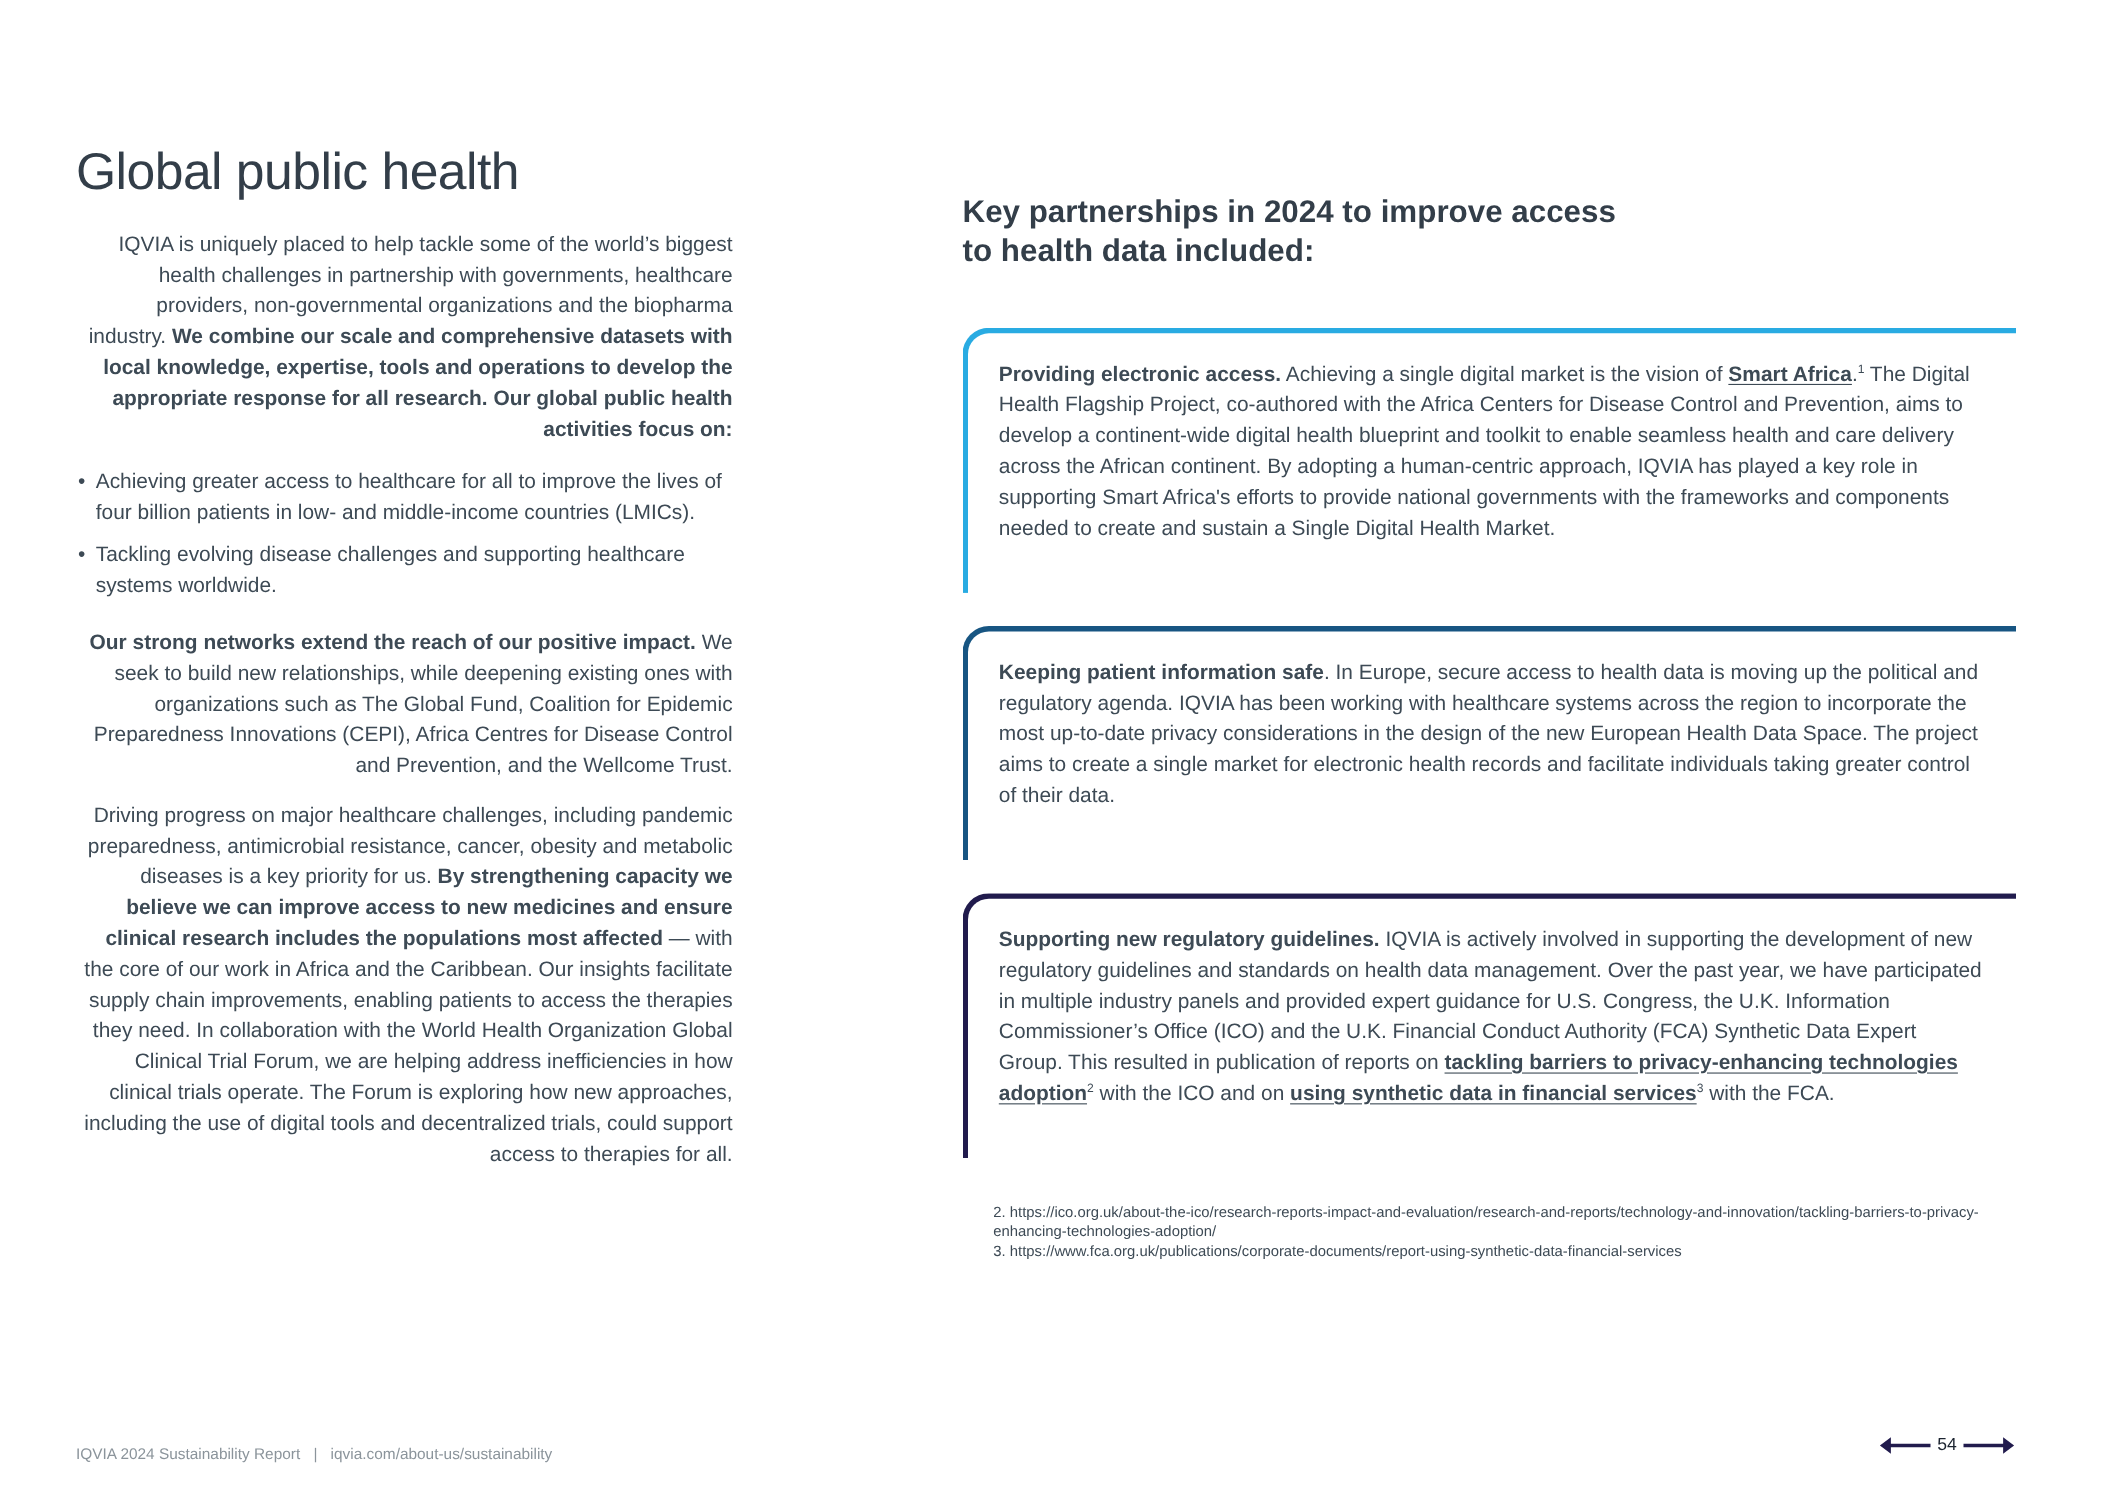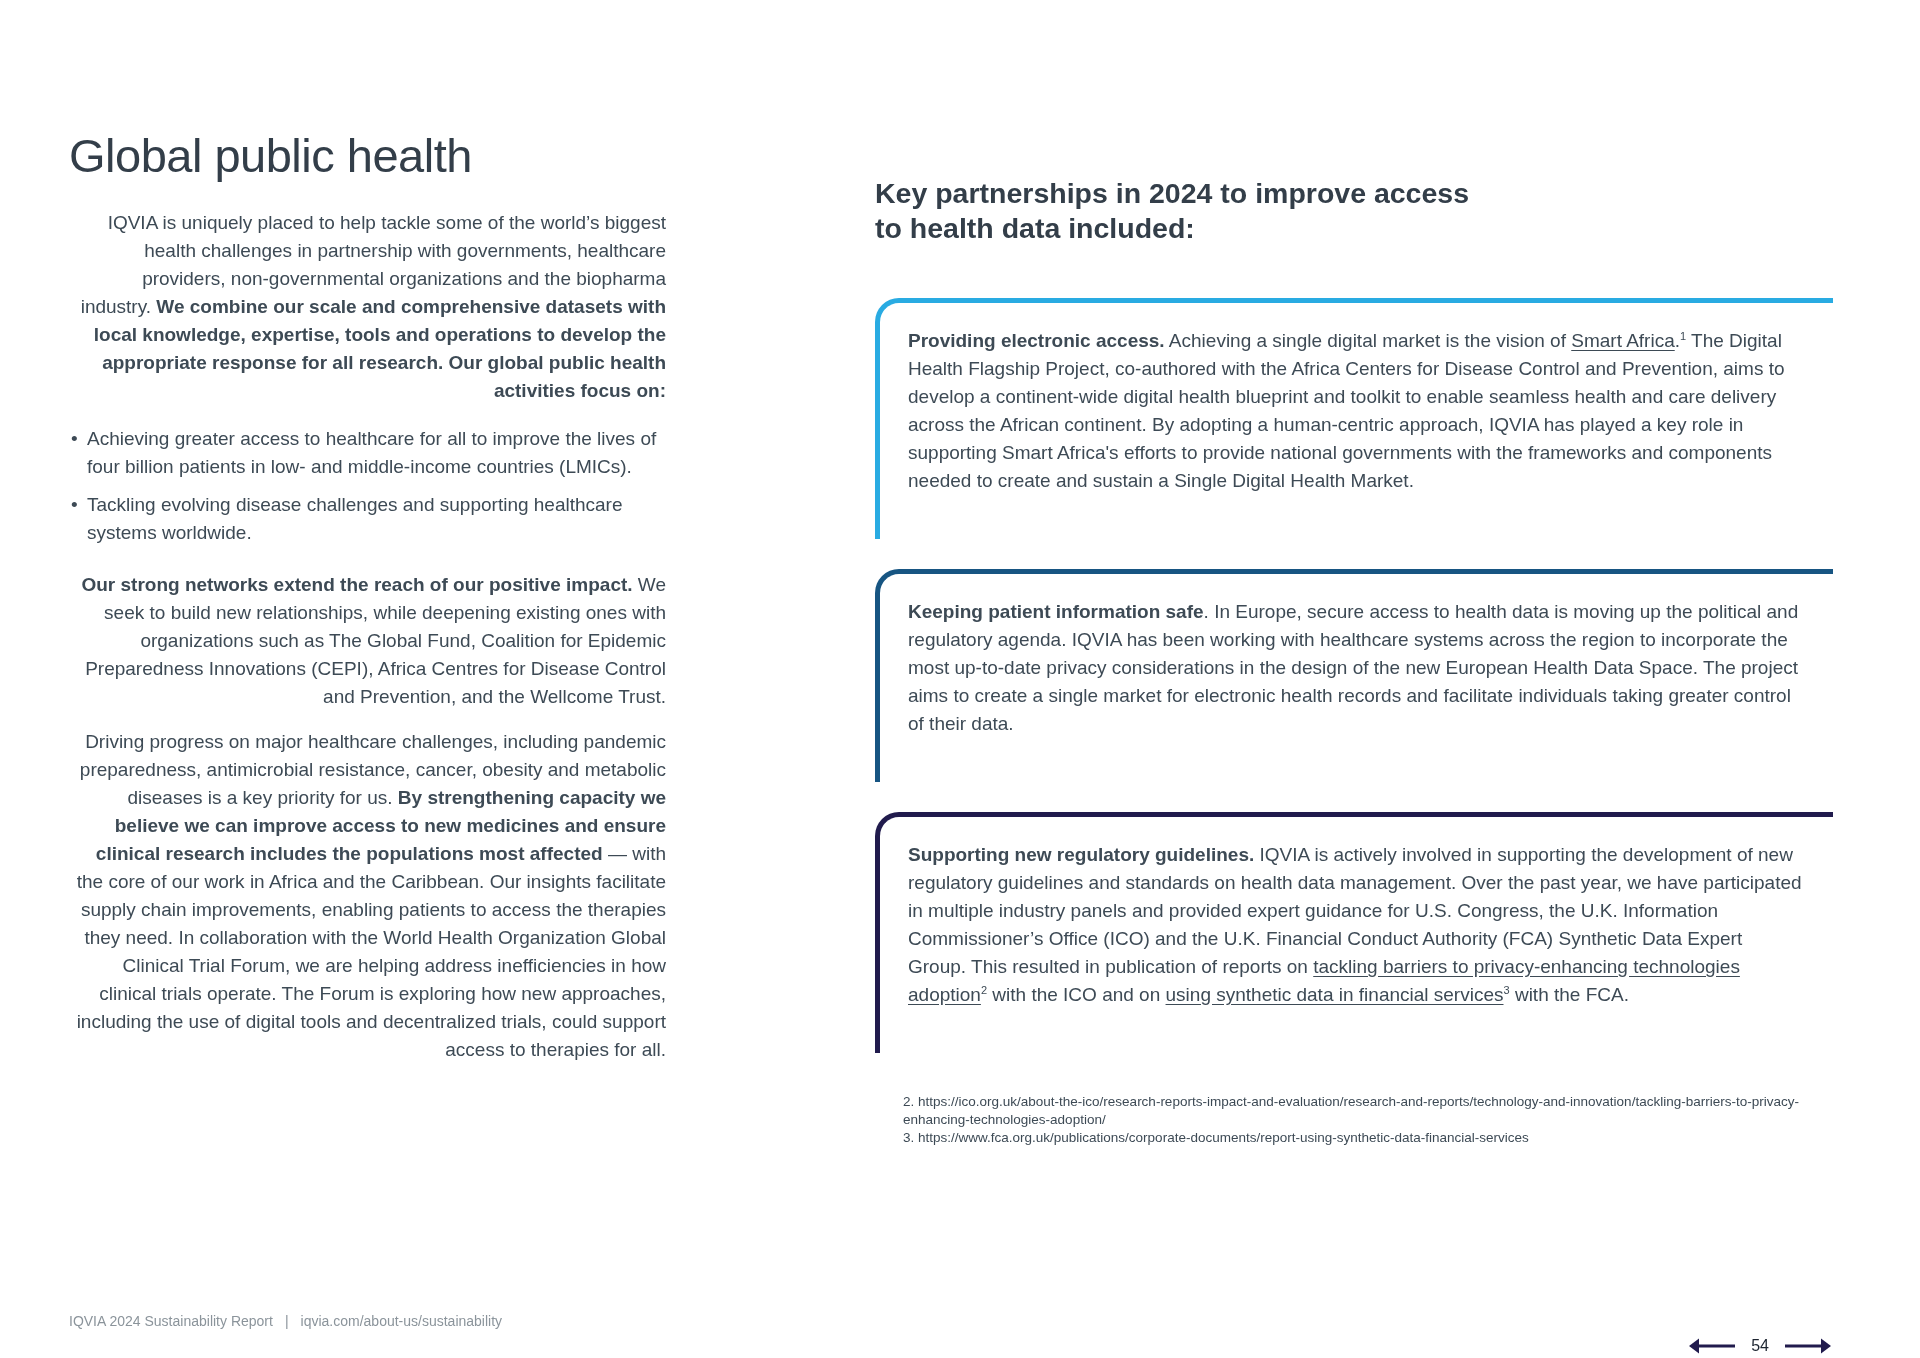--- a/index.html
+++ b/index.html
@@ -29,31 +29,31 @@
                 margin-bottom:10px; }
   .bullets .marker { width:18px; flex:none; padding-left:2px; }
 
   
   .right-col { position:absolute; left:875px; top:130px; width:958px; }
   .key-heading { font-size:28.5px; line-height:35px; font-weight:bold;
                  color:var(--title); margin-bottom:52px;margin-top:46px; }
   .box { border-left:5px solid; border-top:5px solid; border-top-left-radius:24px;
          padding:24px 30px 44px 28px; margin-bottom:30px; }
   .box p { font-size:19px; line-height:28px; color:var(--body); }
-  .lnk { text-decoration:underline; text-underline-offset:3px; cursor:pointer; }
+  .lnk { text-decoration:underline; text-underline-offset:3px; cursor:pointer;font-weight:bold; }
   sup { font-size:11px; line-height:0; vertical-align:super; }
 
   .footnotes { margin-top:40px; padding-left:28px; }
   .footnote { font-size:13.5px; line-height:18px; color:var(--body); max-width:930px; }
 
   
   .footer-left { position:absolute; left:69px; top:1313px; font-size:14px;
                  color:var(--muted); display:flex; gap:12px; }
   .pagination { position:absolute; right:87px; top:1305px; display:flex;
-                align-items:center; gap:14px;margin-top:32px; }
+                align-items:center; gap:4px; }
   .pagination .pageno { font-size:16px; color:#1c2430; }
   .arrow-btn { cursor:pointer; display:flex; align-items:center; }
 </style>
 </head>
 <body>
 
 <div class="page">
 
 
   <div class="left-col">

